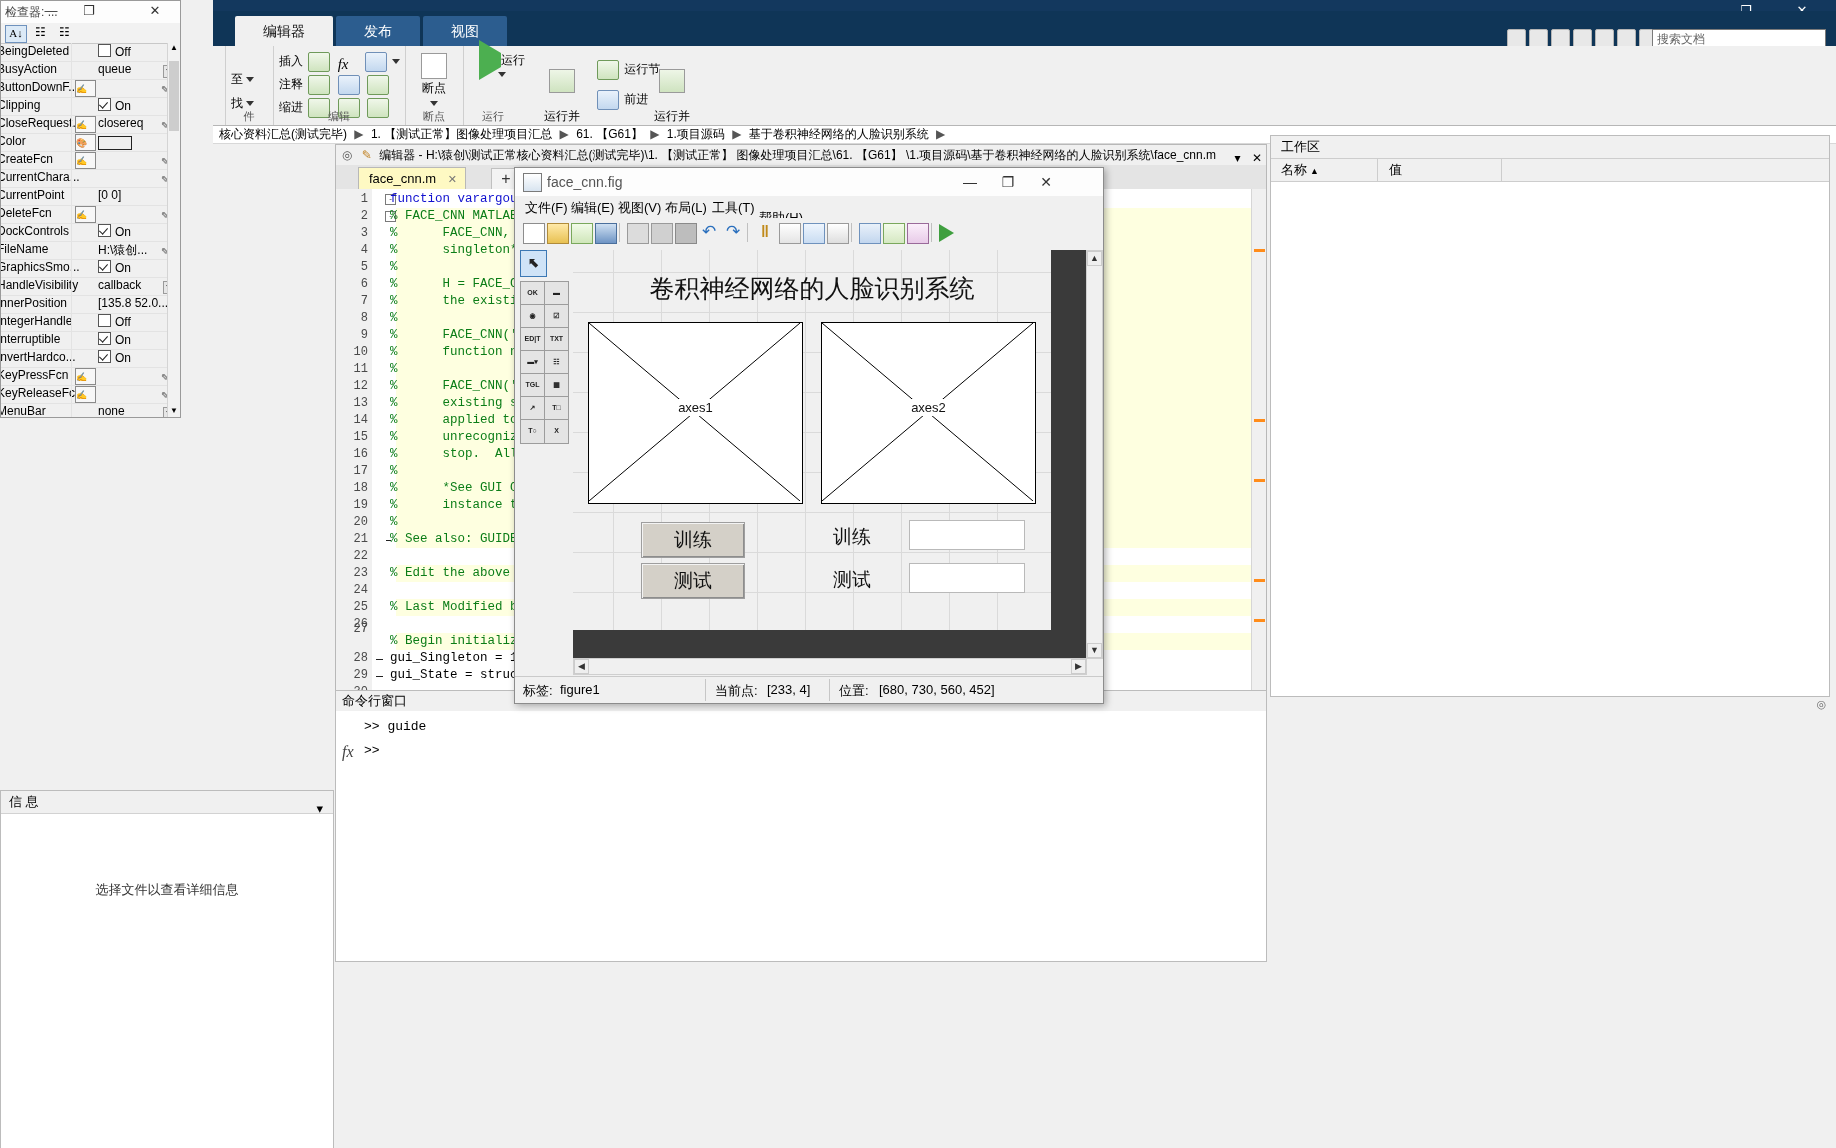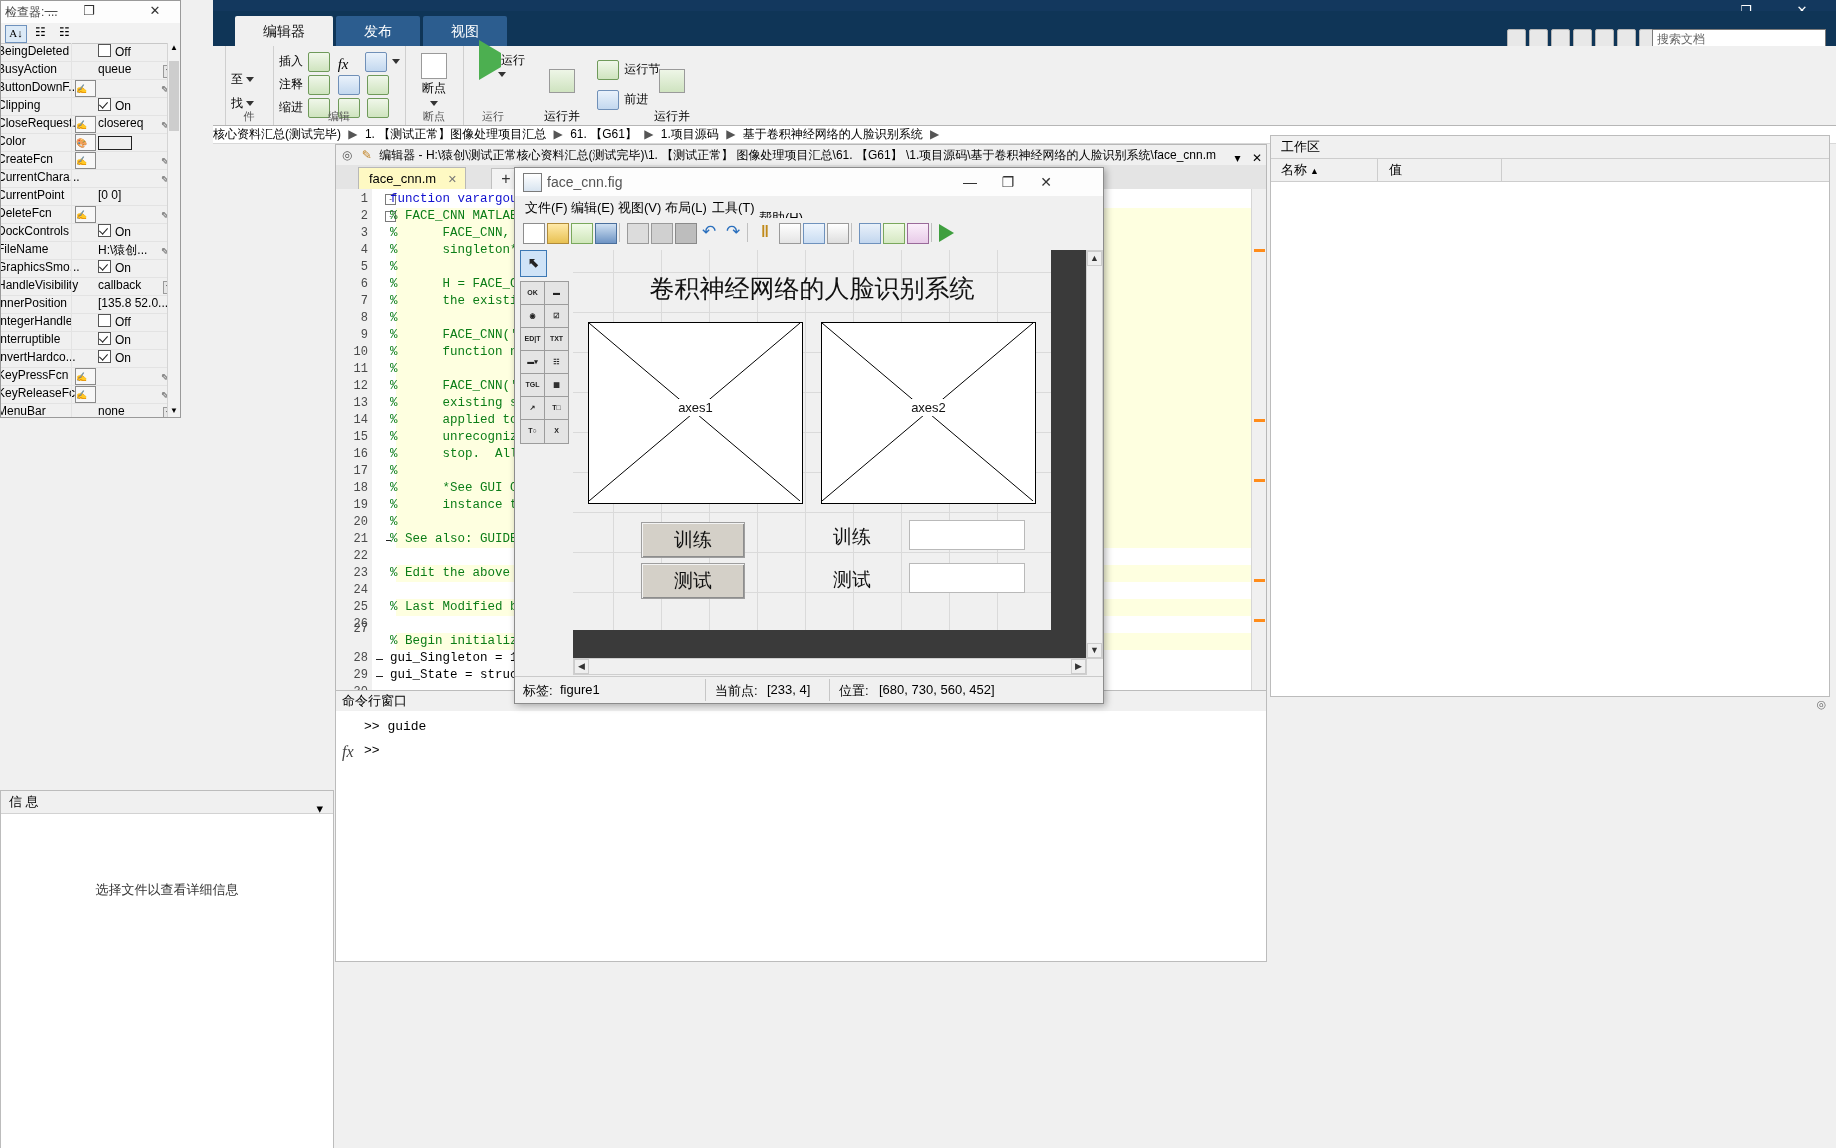--- a/index.html
+++ b/index.html
@@ -233,21 +233,21 @@
           <span class="bigicon" style="width:24px;height:22px;border:1px solid #9a9a9a;background:linear-gradient(#eef6e7,#cfe3c0);display:block;"></span>
           <span>运行并
 计时</span>
         </div>
         <div class="rglabel" style="left:-70px;width:200px;">运行</div>
       </div>
     </div>
   </div>
 
   <div id="breadcrumb">
-    <span style="">核心资料汇总(测试完毕)</span>
+    <span style="padding-left:6px;">核心资料汇总(测试完毕)</span>
     <span class="sep">▶</span>
     <span>1. 【测试正常】图像处理项目汇总</span>
     <span class="sep">▶</span>
     <span>61. 【G61】</span>
     <span class="sep">▶</span>
     <span>1.项目源码</span>
     <span class="sep">▶</span>
     <span>基于卷积神经网络的人脸识别系统</span>
     <span class="sep">▶</span>
   </div>

